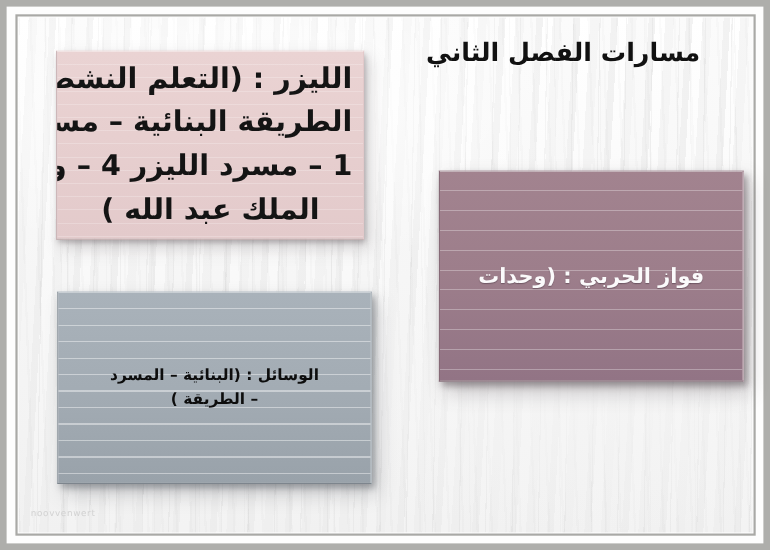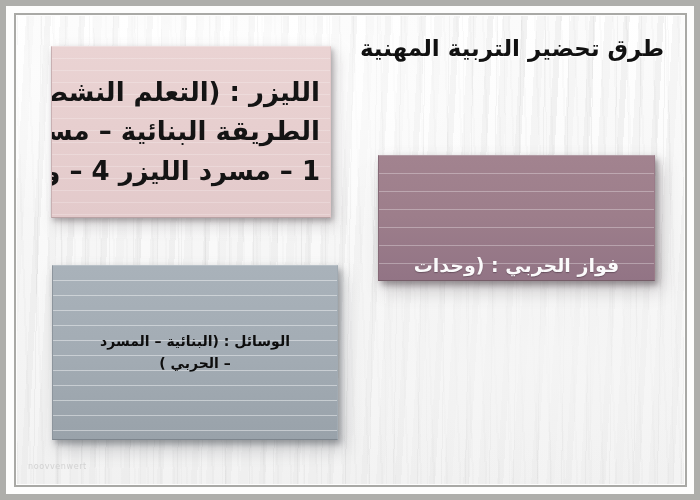--- a/index.html
+++ b/index.html
@@ -171,32 +171,31 @@
     opacity: .85;
   }
   #card-gray .text {
     color: #0d0d0d;
     font-size: 14px;
     line-height: 1.55;
   }
 
   
   #card-mauve {
-    left: 378px; top: 155px;
-    width: 277px; height: 126px;
+    left: 399px; top: 155px;
+    width: 277px; height: 192px;
     background:
       linear-gradient(180deg, #a2838f 0%, #9d7e8b 48%, #927485 100%);
     box-shadow:
       3px 4px 6px rgba(70,60,66,0.45),
       6px 9px 17px rgba(95,85,92,0.30);
     border-top: 1px solid #b09aa3;
     border-right: 1px solid #9a7b88;
     border-bottom: 1px solid #765d68;
     border-left: 1px solid #866a77;
-    align-items: flex-end;
   }
   #card-mauve .rules {
     background: repeating-linear-gradient(180deg,
       rgba(255,255,255,0) 0px, rgba(255,255,255,0) 17px,
       rgba(255,255,255,0.34) 17px, rgba(255,255,255,0.34) 18px);
     opacity: .9;
   }
   #card-mauve .text {
     color: #fbfafb;
     font-size: 19px;
@@ -228,42 +227,43 @@
   <div class="frame-outer"></div>
   <div class="frame-white"></div>
 
   <div class="paper">
     <div class="paper-grain"></div>
   </div>
 
   <div class="frame-line"></div>
 
   <div class="title-block">
-    <span class="title-line">طرق تحضير التربية المهنية</span>
+    <span class="title-line">مسارات الفصل الثاني</span>
   </div>
 
   <div class="card" id="card-pink">
     <div class="rules"></div>
     <div class="text">
       <span class="line">الليزر : (التعلم النشط –</span>
       <span class="line">الطريقة البنائية – مسرد الليزر</span>
       <span class="line">1 – مسرد الليزر 4 – وحدات</span>
+      <span class="line">الملك عبد الله )</span>
     </div>
   </div>
 
   <div class="card" id="card-mauve">
     <div class="rules"></div>
     <div class="text">
       <span class="line">فواز الحربي : (وحدات</span>
     </div>
   </div>
 
   <div class="card" id="card-gray">
     <div class="rules"></div>
     <div class="text">
       <span class="line">الوسائل : (البنائية – المسرد</span>
-      <span class="line">– الحربي )</span>
+      <span class="line">– الطريقة )</span>
     </div>
   </div>
 
   <div class="watermark">noovvenwert</div>
 
 </div>
 
 </body></html>

